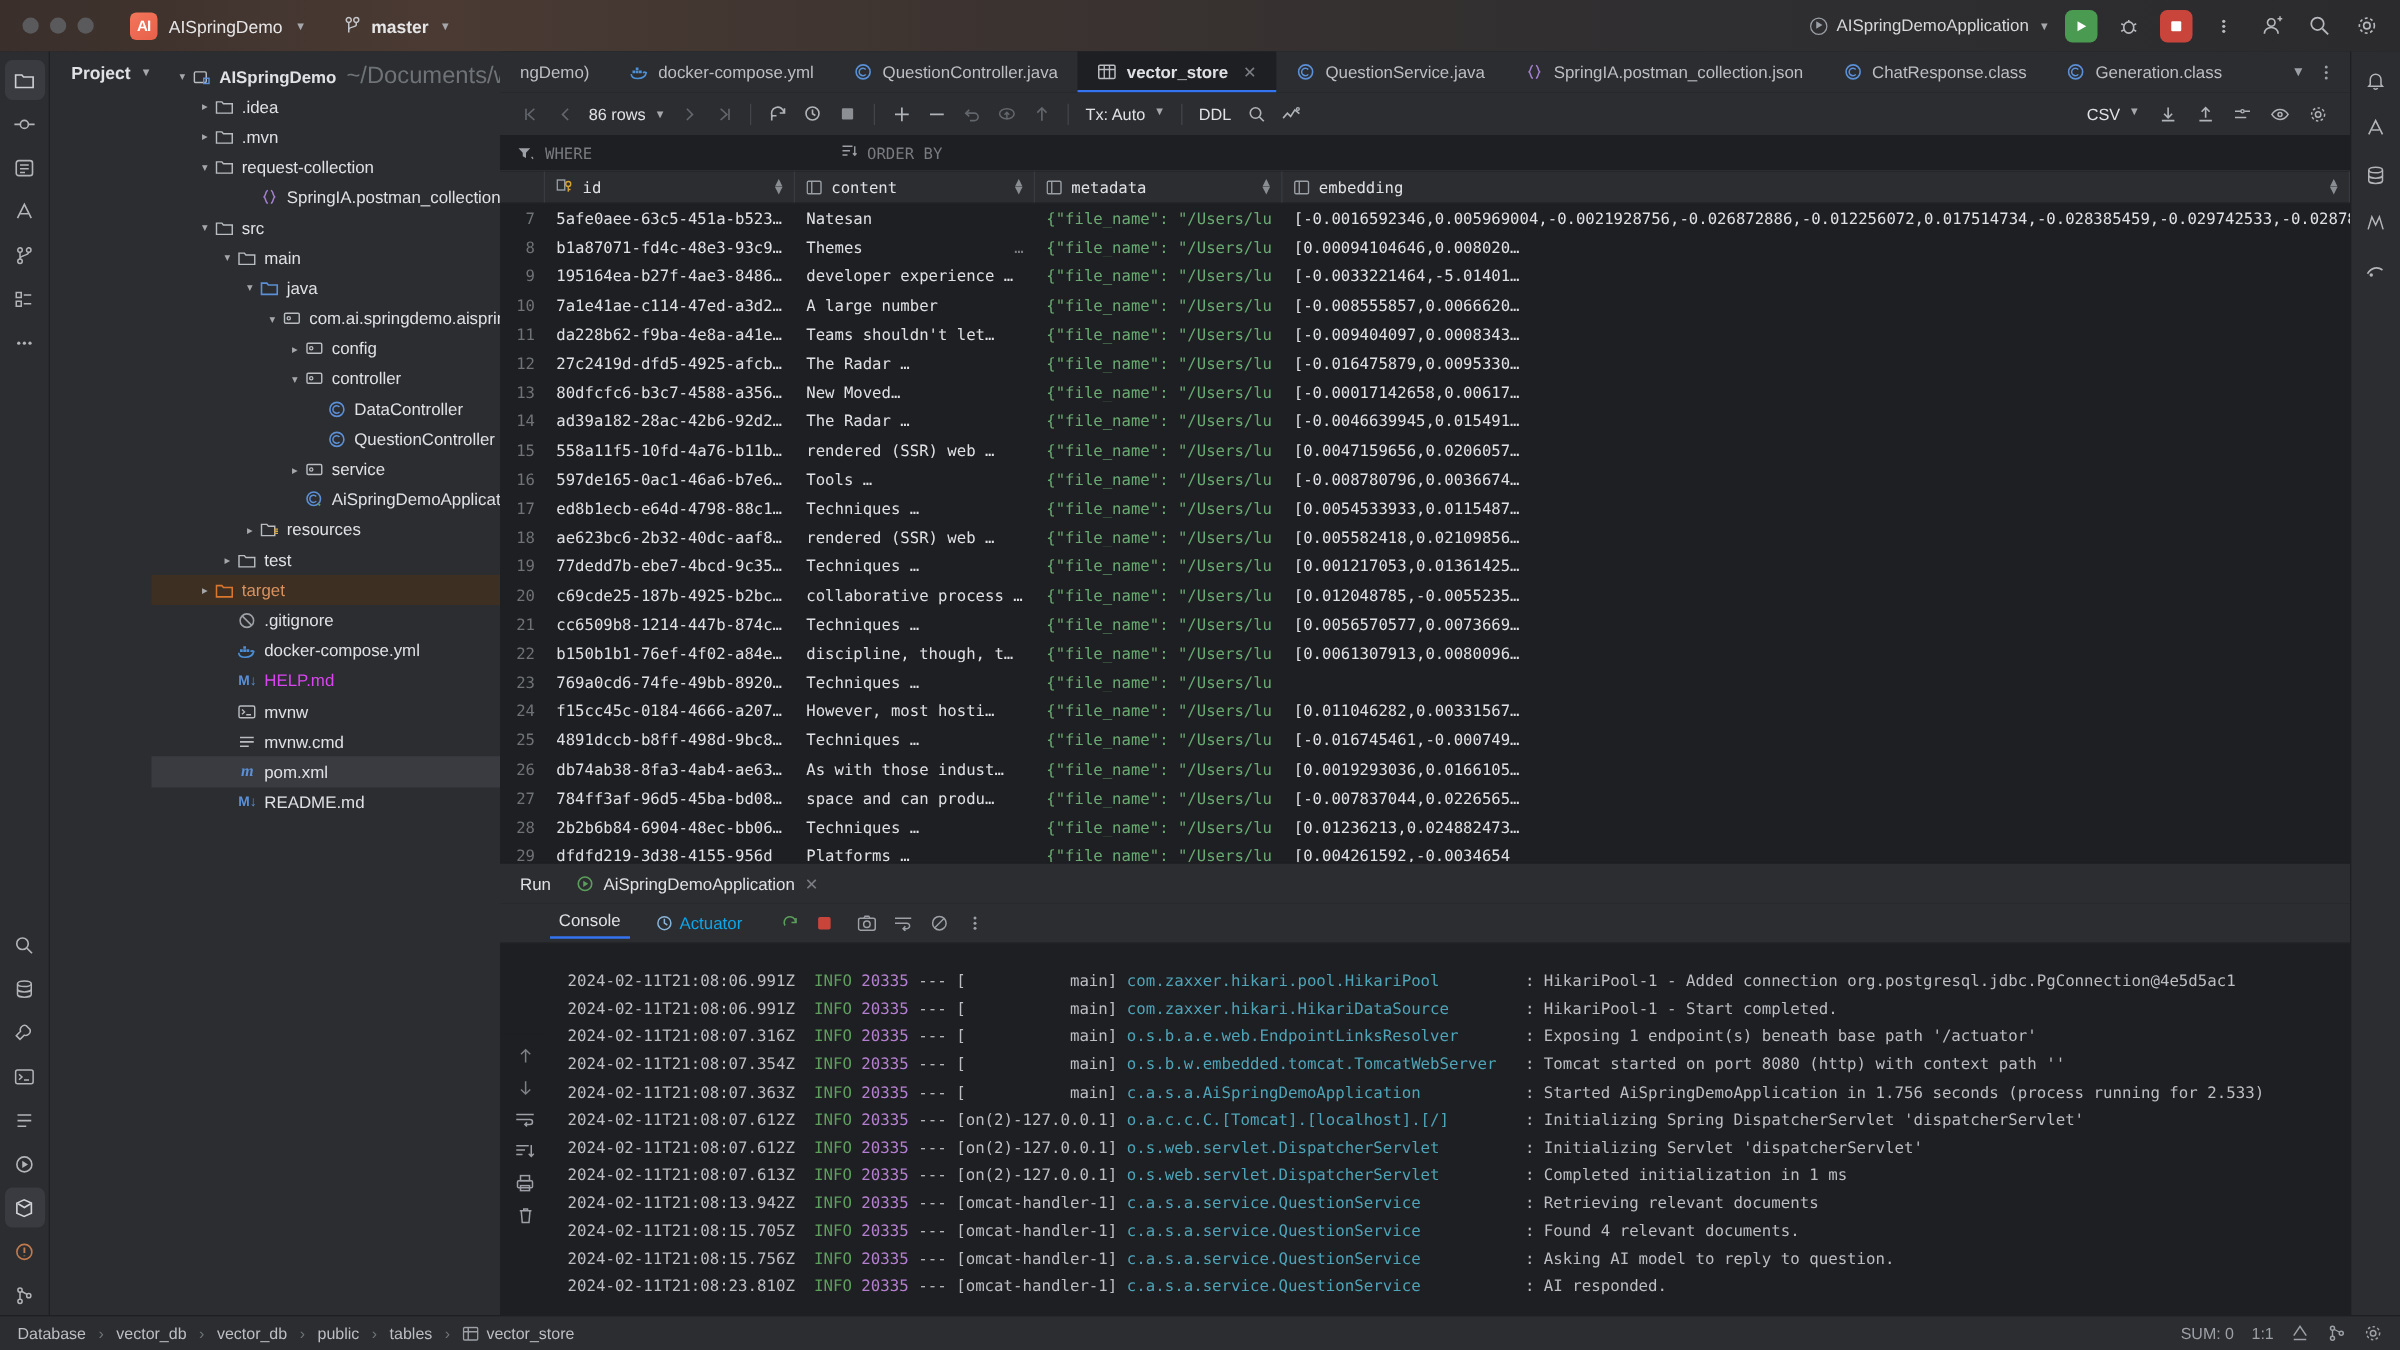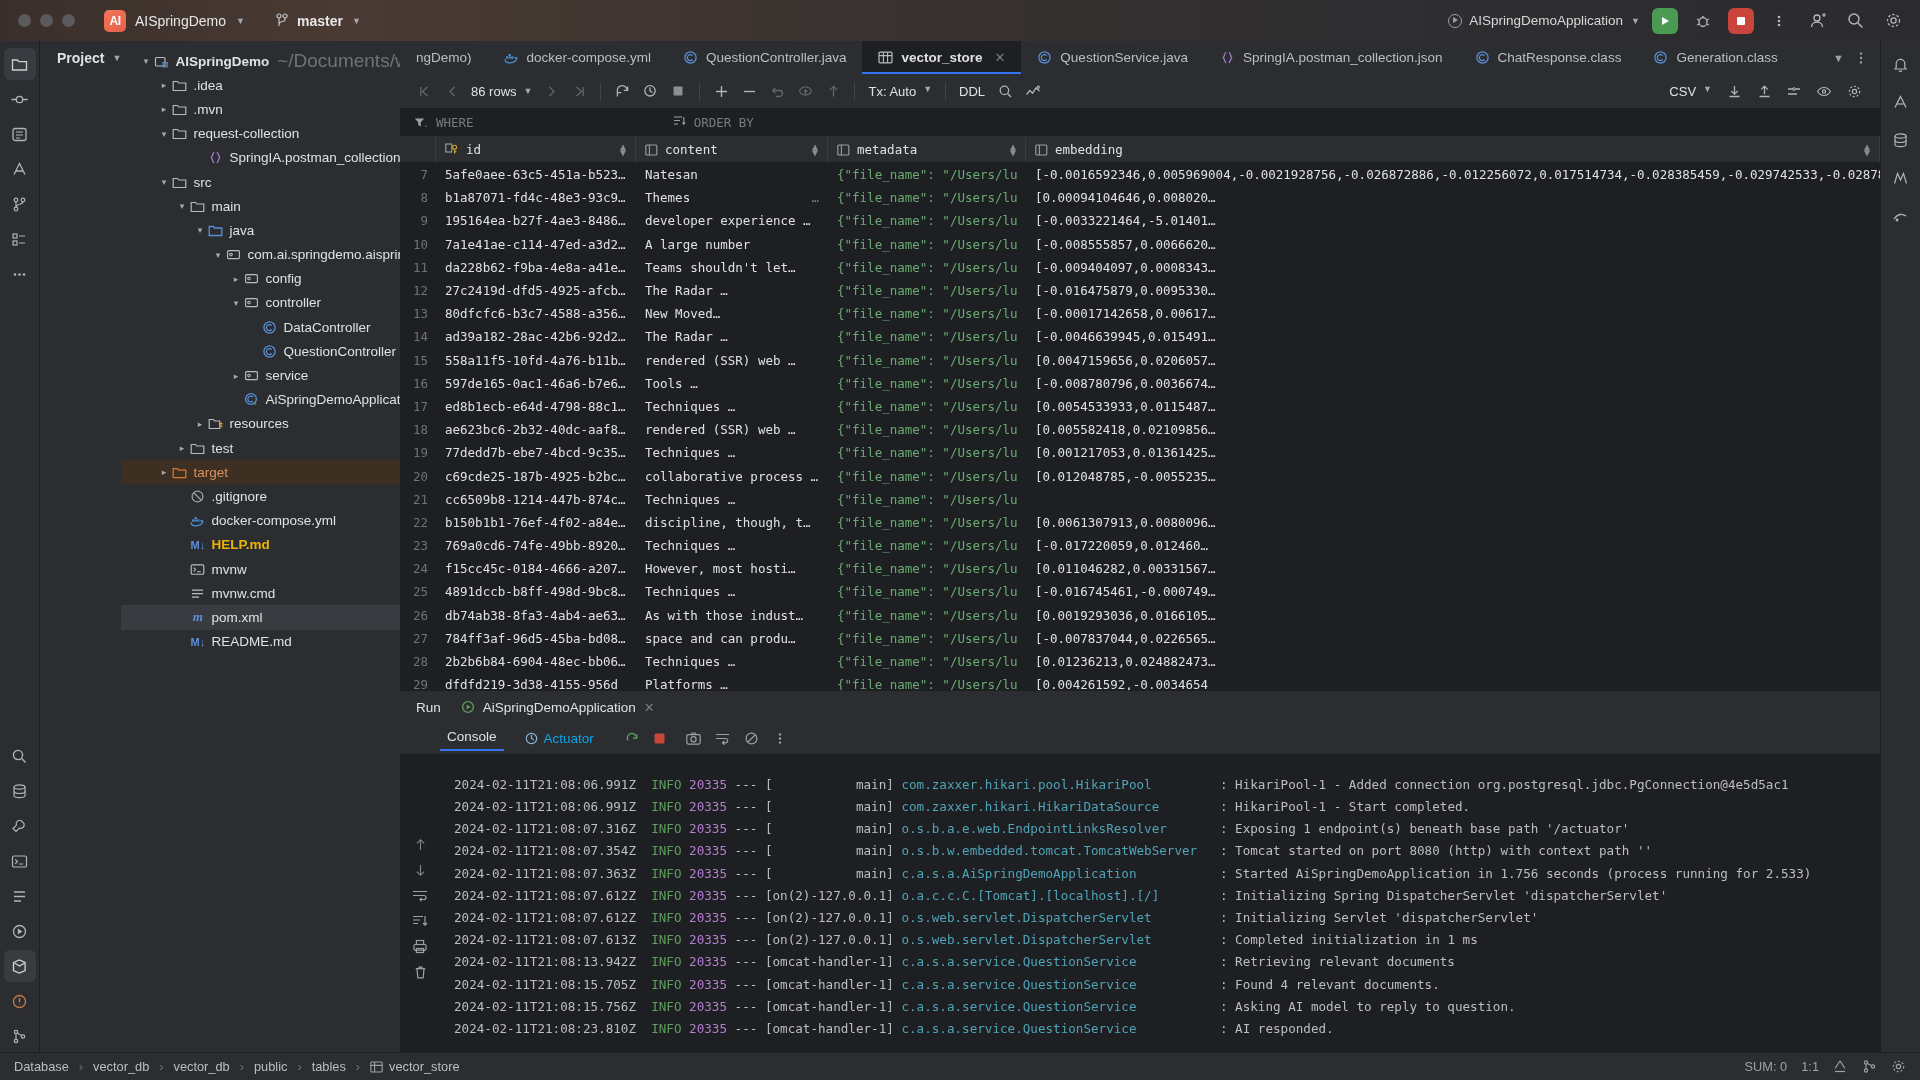--- a/index.html
+++ b/index.html
@@ -59,21 +59,21 @@
   .proj-head .t { font-size: 14px; font-weight: bold; color:#dfe1e5; }
   .tree { flex:1 1 auto; overflow:hidden; padding-top: 8px; font-size: 13.5px; }
   .row { height: 24.2px; display:flex; align-items:center; white-space:nowrap; padding-right:6px; }
   .row.sel-target { background:#3d2f22; }
   .row.sel-pom { background:#393b40; }
   .arrow { width: 13px; flex:0 0 13px; text-align:center; color:#a6a7ab; font-size:9px; }
   .ic { width: 19px; flex: 0 0 19px; display:flex; align-items:center; justify-content:center; margin-right:4px; }
   .lbl { color: #dfe1e5; }
   .lbl.bold { font-weight: bold; }
   .lbl.orange { color: #d9925f; }
-  .lbl.dim { color:#eab308;font-weight:bold; }
+  .lbl.dim { color:#d946ef; }
   .path { color:#6f7377; margin-left:8px; font-size:19px;text-align:right; }
 
   
   .main { flex: 1 1 auto; display:flex; flex-direction:column; min-width:0; background:#1e1f22; }
 
   
   .tabs { height: 33px; flex:0 0 33px; background:#2b2d30; display:flex; align-items:stretch; position:relative; overflow:hidden; }
   .tab { display:flex; align-items:center; gap:8px; padding: 0 16px; font-size:13.5px; color:#bcbec4; white-space:nowrap; position:relative; }
   .tab.active { background:#1e1f22; color:#dfe1e5; }
   .tab.active:after { content:""; position:absolute; left:0; right:0; bottom:0; height:2px; background:#3574f0; }
@@ -982,38 +982,38 @@
               <div class="gc meta">{"file_name": "/Users/lu</div>
               <div class="gc emb">[0.012048785,-0.0055235…</div>
             </div>
             <div class="grow">
               <div class="gc num">21</div>
               <div class="gc id">cc6509b8-1214-447b-874c…</div>
               <div class="gc content">
                 <span>Techniques              …</span>
               </div>
               <div class="gc meta">{"file_name": "/Users/lu</div>
+              <div class="gc emb">[0.0056570577,0.0073669…</div>
             </div>
             <div class="grow">
               <div class="gc num">22</div>
               <div class="gc id">b150b1b1-76ef-4f02-a84e…</div>
               <div class="gc content">
                 <span>discipline, though,   t…</span>
               </div>
               <div class="gc meta">{"file_name": "/Users/lu</div>
               <div class="gc emb">[0.0061307913,0.0080096…</div>
             </div>
             <div class="grow">
               <div class="gc num">23</div>
               <div class="gc id">769a0cd6-74fe-49bb-8920…</div>
               <div class="gc content">
                 <span>Techniques              …</span>
               </div>
               <div class="gc meta">{"file_name": "/Users/lu</div>
-              <div class="gc emb">[-0.017220059,0.012460…</div>
             </div>
             <div class="grow">
               <div class="gc num">24</div>
               <div class="gc id">f15cc45c-0184-4666-a207…</div>
               <div class="gc content">
                 <span>However,     most hosti…</span>
               </div>
               <div class="gc meta">{"file_name": "/Users/lu</div>
               <div class="gc emb">[0.011046282,0.00331567…</div>
             </div>

